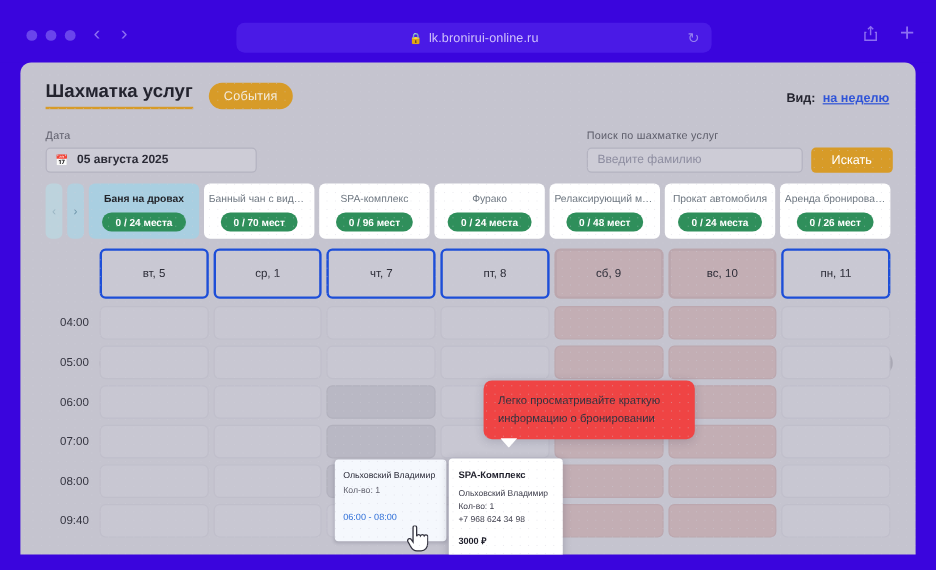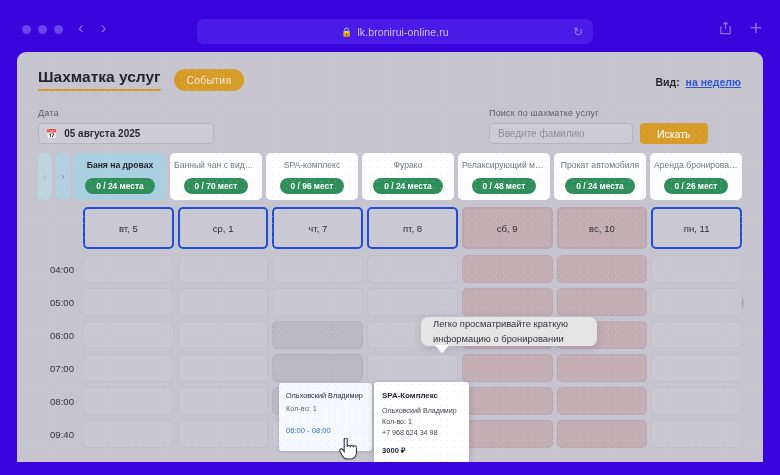--- a/index.html
+++ b/index.html
@@ -79,21 +79,21 @@
     margin-top: 5px; width: 176px; height: 21px;
     background: #cdccd6; border: 1px solid #b4b3c0; border-radius: 4px;
     display: flex; align-items: center; padding: 0 7px; gap: 7px;
   }
   .date-input .cal { font-size: 9px; color: #7b7b88; }
   .date-input .val { font-size: 10px; color: #2a2a35; font-weight: bold; }
 
   .search-block { position: absolute; left: 472px; top: 56px; }
   .search-row { margin-top: 5px; display: flex; gap: 7px; align-items: center; }
   .search-input {
-    width: 144px; height: 21px; background: #cdccd6;
+    width: 180px; height: 21px; background: #cdccd6;
     border: 1px solid #b4b3c0; border-radius: 4px;
     font-size: 10px; color: #87879a; padding: 0 8px;
     font-family: "Liberation Sans", sans-serif;
   }
   .search-input::placeholder { color: #8d8da0; }
   .btn-search {
     height: 21px; padding: 0 17px; background: #d79b28; color: #fff;
     border: none; border-radius: 4px; font-size: 10.5px;
     font-family: "Liberation Sans", sans-serif; cursor: pointer;
   }
@@ -181,23 +181,23 @@
     background: #fff; border-radius: 3px;
     box-shadow: 0 2px 7px rgba(30,30,60,.22);
     padding: 9px 8px 0;
   }
   .dt-title { font-size: 7.9px; font-weight: bold; color: #1f1f2b; margin-bottom: 6px; }
   .dt-line { font-size: 7.1px; color: #3c3c4a; line-height: 1.55; }
   .dt-price { font-size: 7.6px; font-weight: bold; color: #1f1f2b; margin-top: 6px; }
 
   
   .tooltip {
-    position: absolute; left: 404px; top: 265px; width: 176px;
-    background: #e5e5e5; border-radius: 7px;
-    padding: 0 12px; box-shadow: 0 2px 8px rgba(30,30,60,.16);
+    position: absolute; left: 386px; top: 265px; width: 176px;
+    background: #ef4444; border-radius: 7px;
+    padding: 10px 12px; box-shadow: 0 2px 8px rgba(30,30,60,.16);
     font-size: 9.4px; color: #33333f; line-height: 1.55;
   }
   .tooltip-arrow {
     position: absolute; left: 14px; bottom: -7px; width: 14px; height: 8px;
     background: #fff; clip-path: polygon(0 0, 100% 0, 50% 100%);
   }
 </style>
 </head>
 <body>
 

